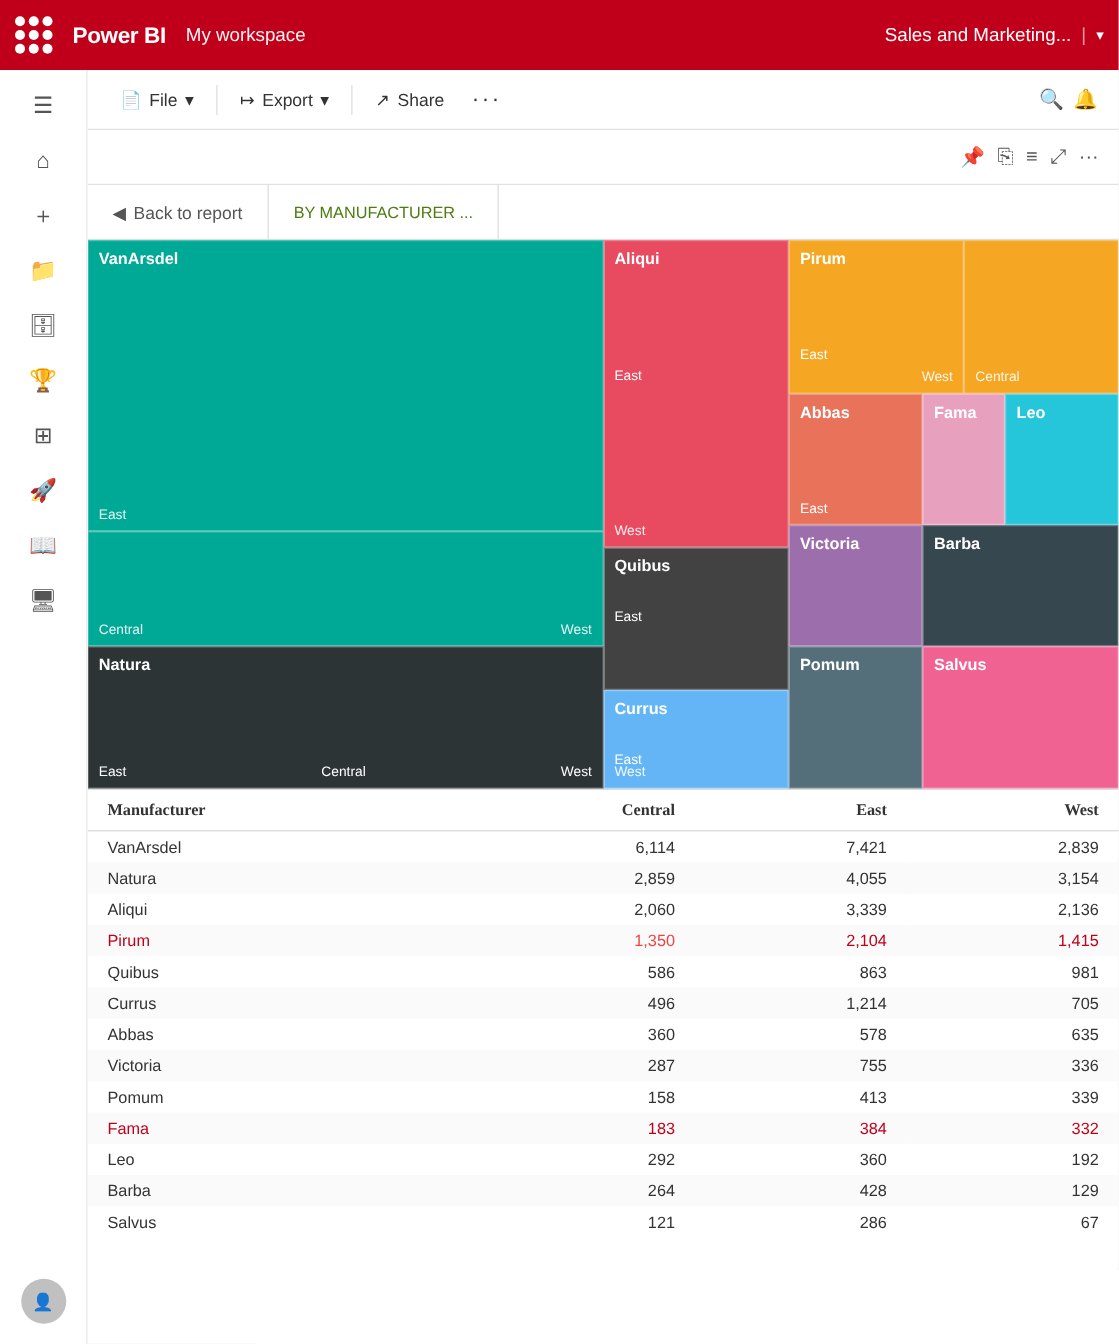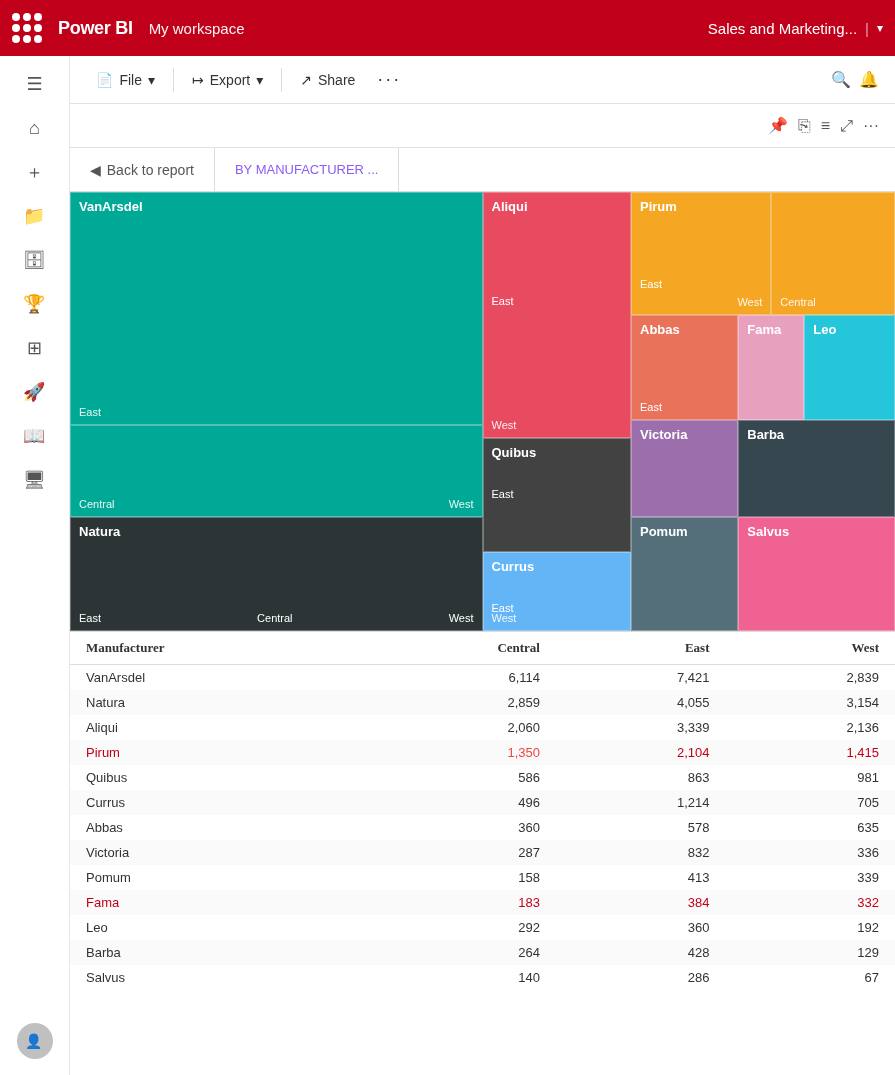--- a/index.html
+++ b/index.html
@@ -69,21 +69,21 @@
       border-right: 1px solid #ddd;
     }
     .tab-item {
       display: flex; align-items: center; padding: 0 20px;
       font-size: 13px; font-weight: 600; color: #333;
       border-right: 1px solid #ddd; cursor: pointer;
     }
     .tab-item.active { border-bottom: 2px solid #333; }
     .tab-item-alt {
       display: flex; align-items: center; padding: 0 20px;
-      font-size: 13px; color: #8b5cf6;
+      font-size: 13px; color: #4d7c0f;
       border-right: 1px solid #ddd; cursor: pointer;
     }
     .tab-last {
       display: flex; align-items: center; padding: 0 20px;
       font-size: 13px; color: #555;
       margin-left: auto;
     }
 
     
     .treemap-container {
@@ -438,21 +438,21 @@
   </tr>
                 <tr>
     <td style="">Abbas</td>
     <td style="">360</td>
     <td style="">578</td>
     <td style="">635</td>
   </tr>
                 <tr>
     <td style="">Victoria</td>
     <td style="">287</td>
-    <td style="">832</td>
+    <td style="">755</td>
     <td style="">336</td>
   </tr>
                 <tr>
     <td style="">Pomum</td>
     <td style="">158</td>
     <td style="">413</td>
     <td style="">339</td>
   </tr>
                 <tr>
     <td style="color:#c0001a;">Fama</td>
@@ -467,21 +467,21 @@
     <td style="">192</td>
   </tr>
                 <tr>
     <td style="">Barba</td>
     <td style="">264</td>
     <td style="">428</td>
     <td style="">129</td>
   </tr>
                 <tr>
     <td style="">Salvus</td>
-    <td style="">140</td>
+    <td style="">121</td>
     <td style="">286</td>
     <td style="">67</td>
   </tr>
               </tbody>
           </table>
         </div>
       </div>
     </div>
   </div>
 </div>

